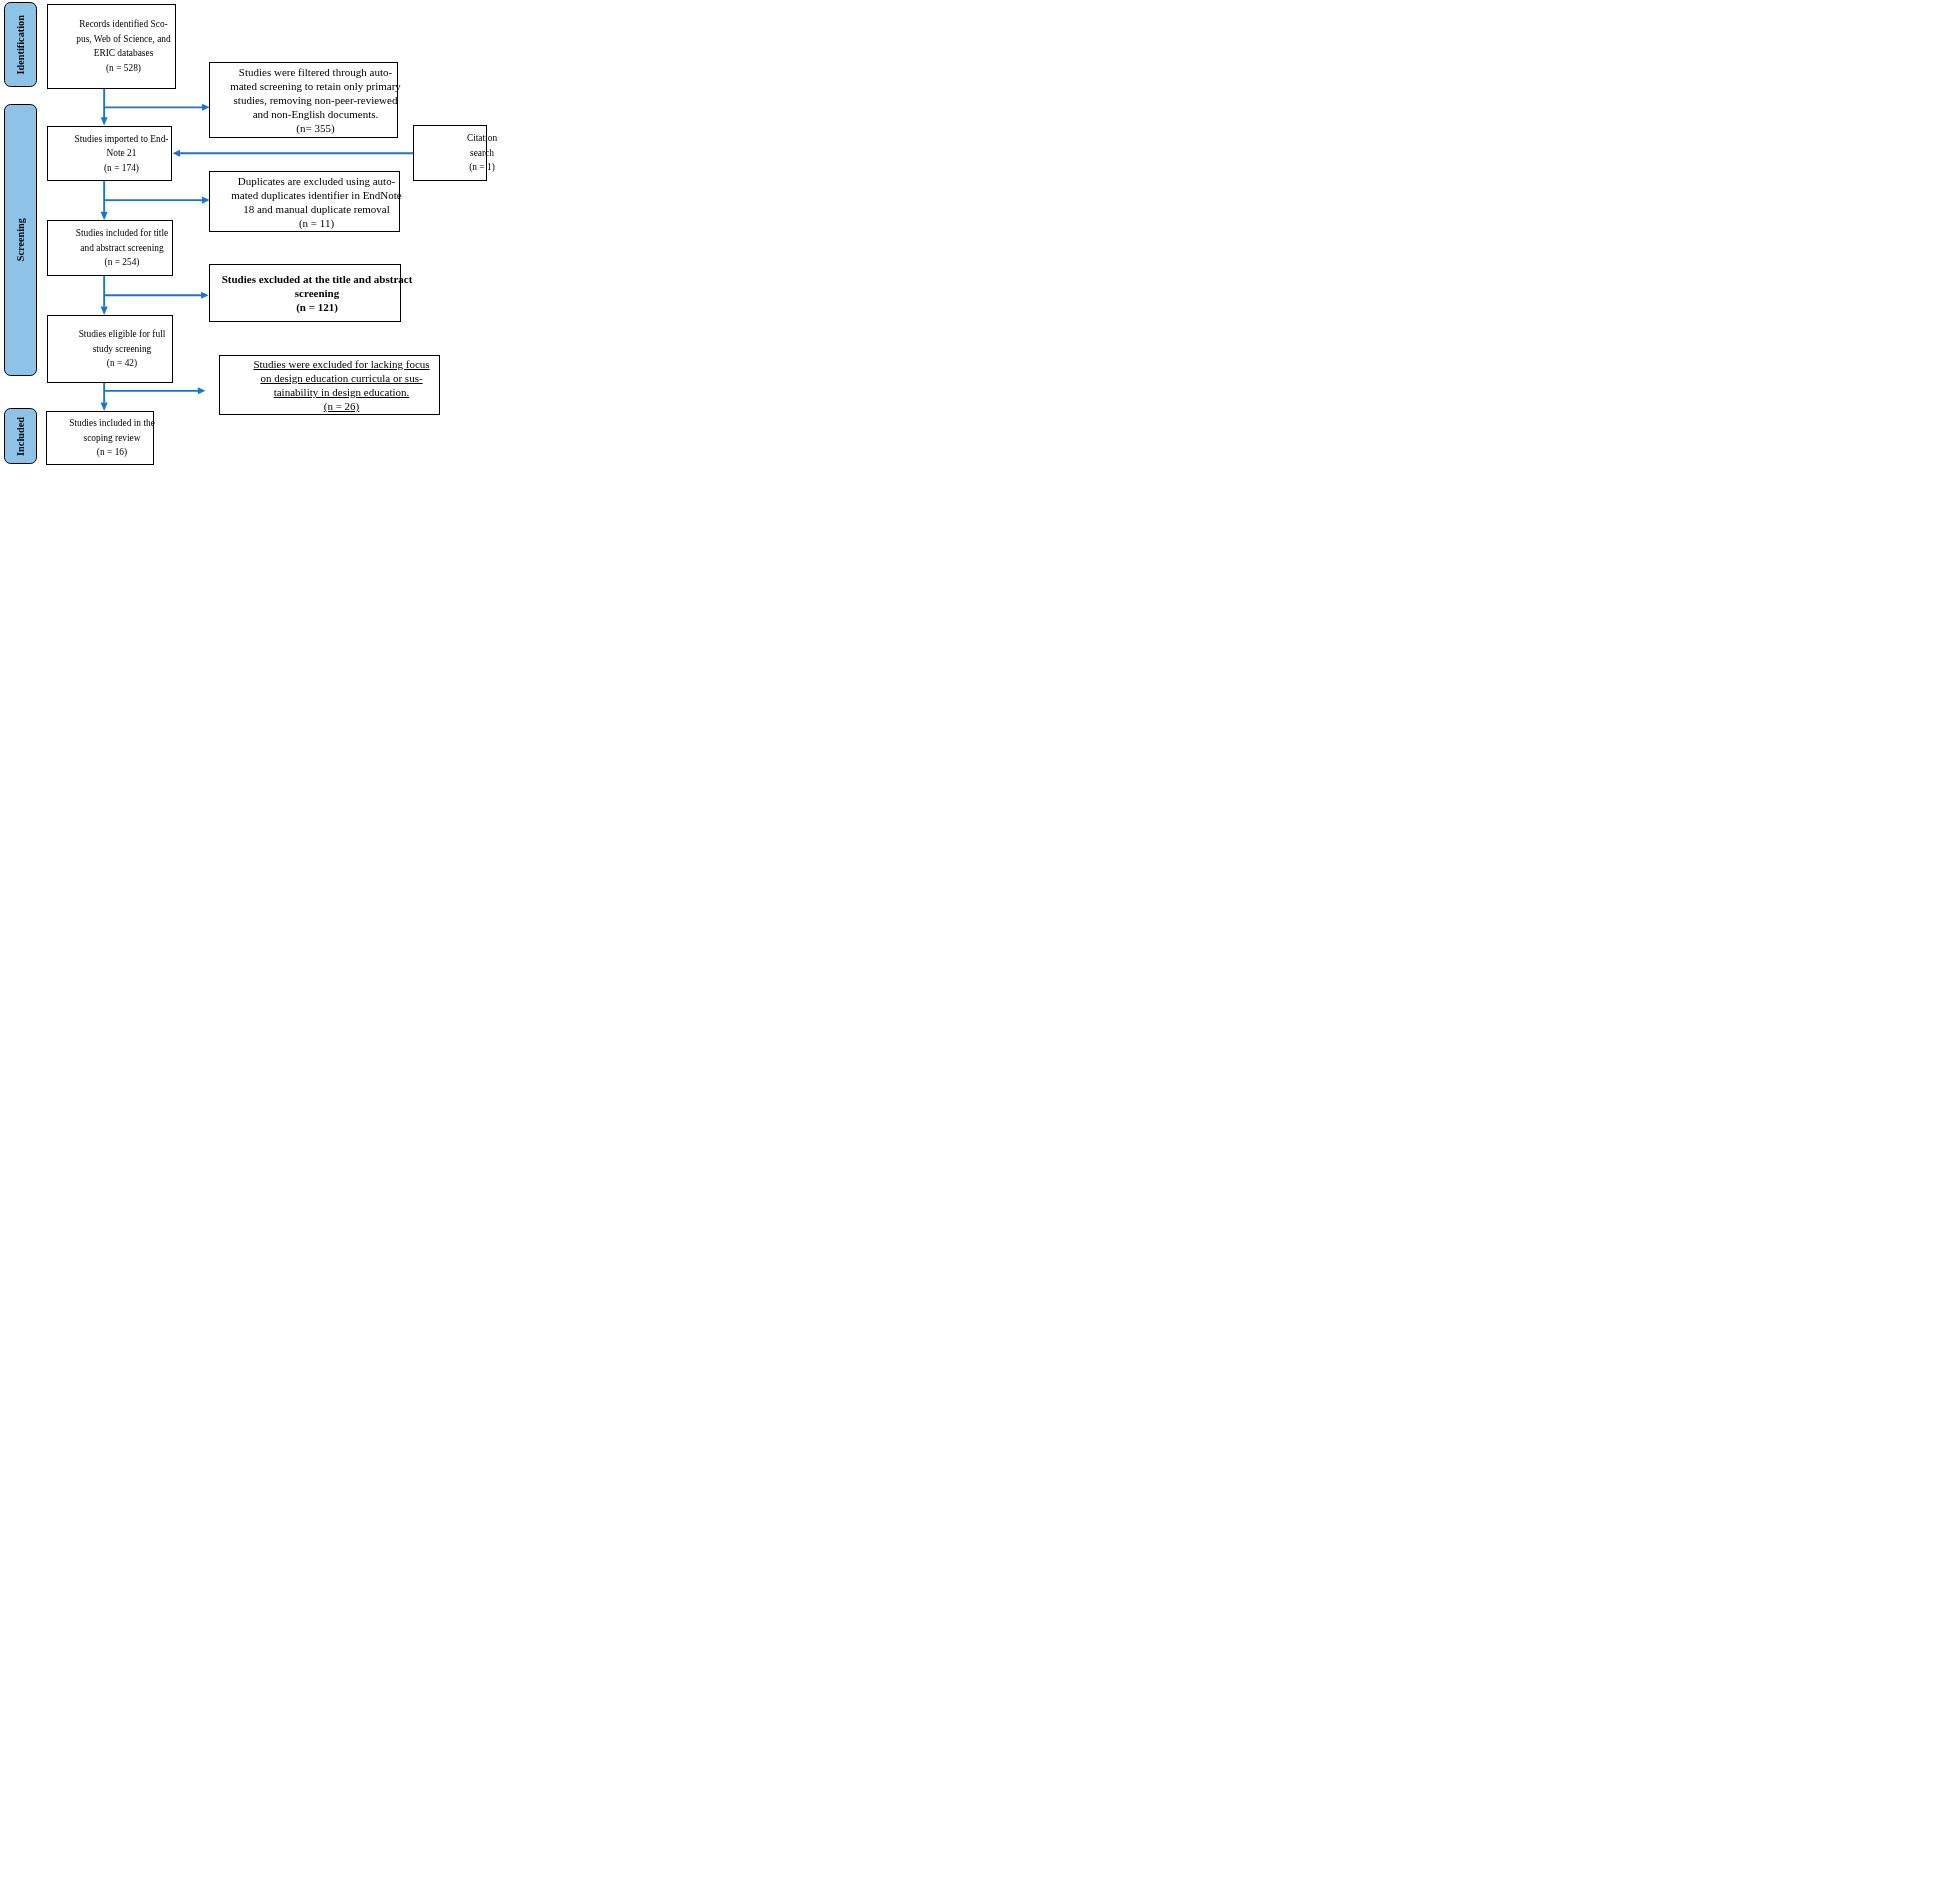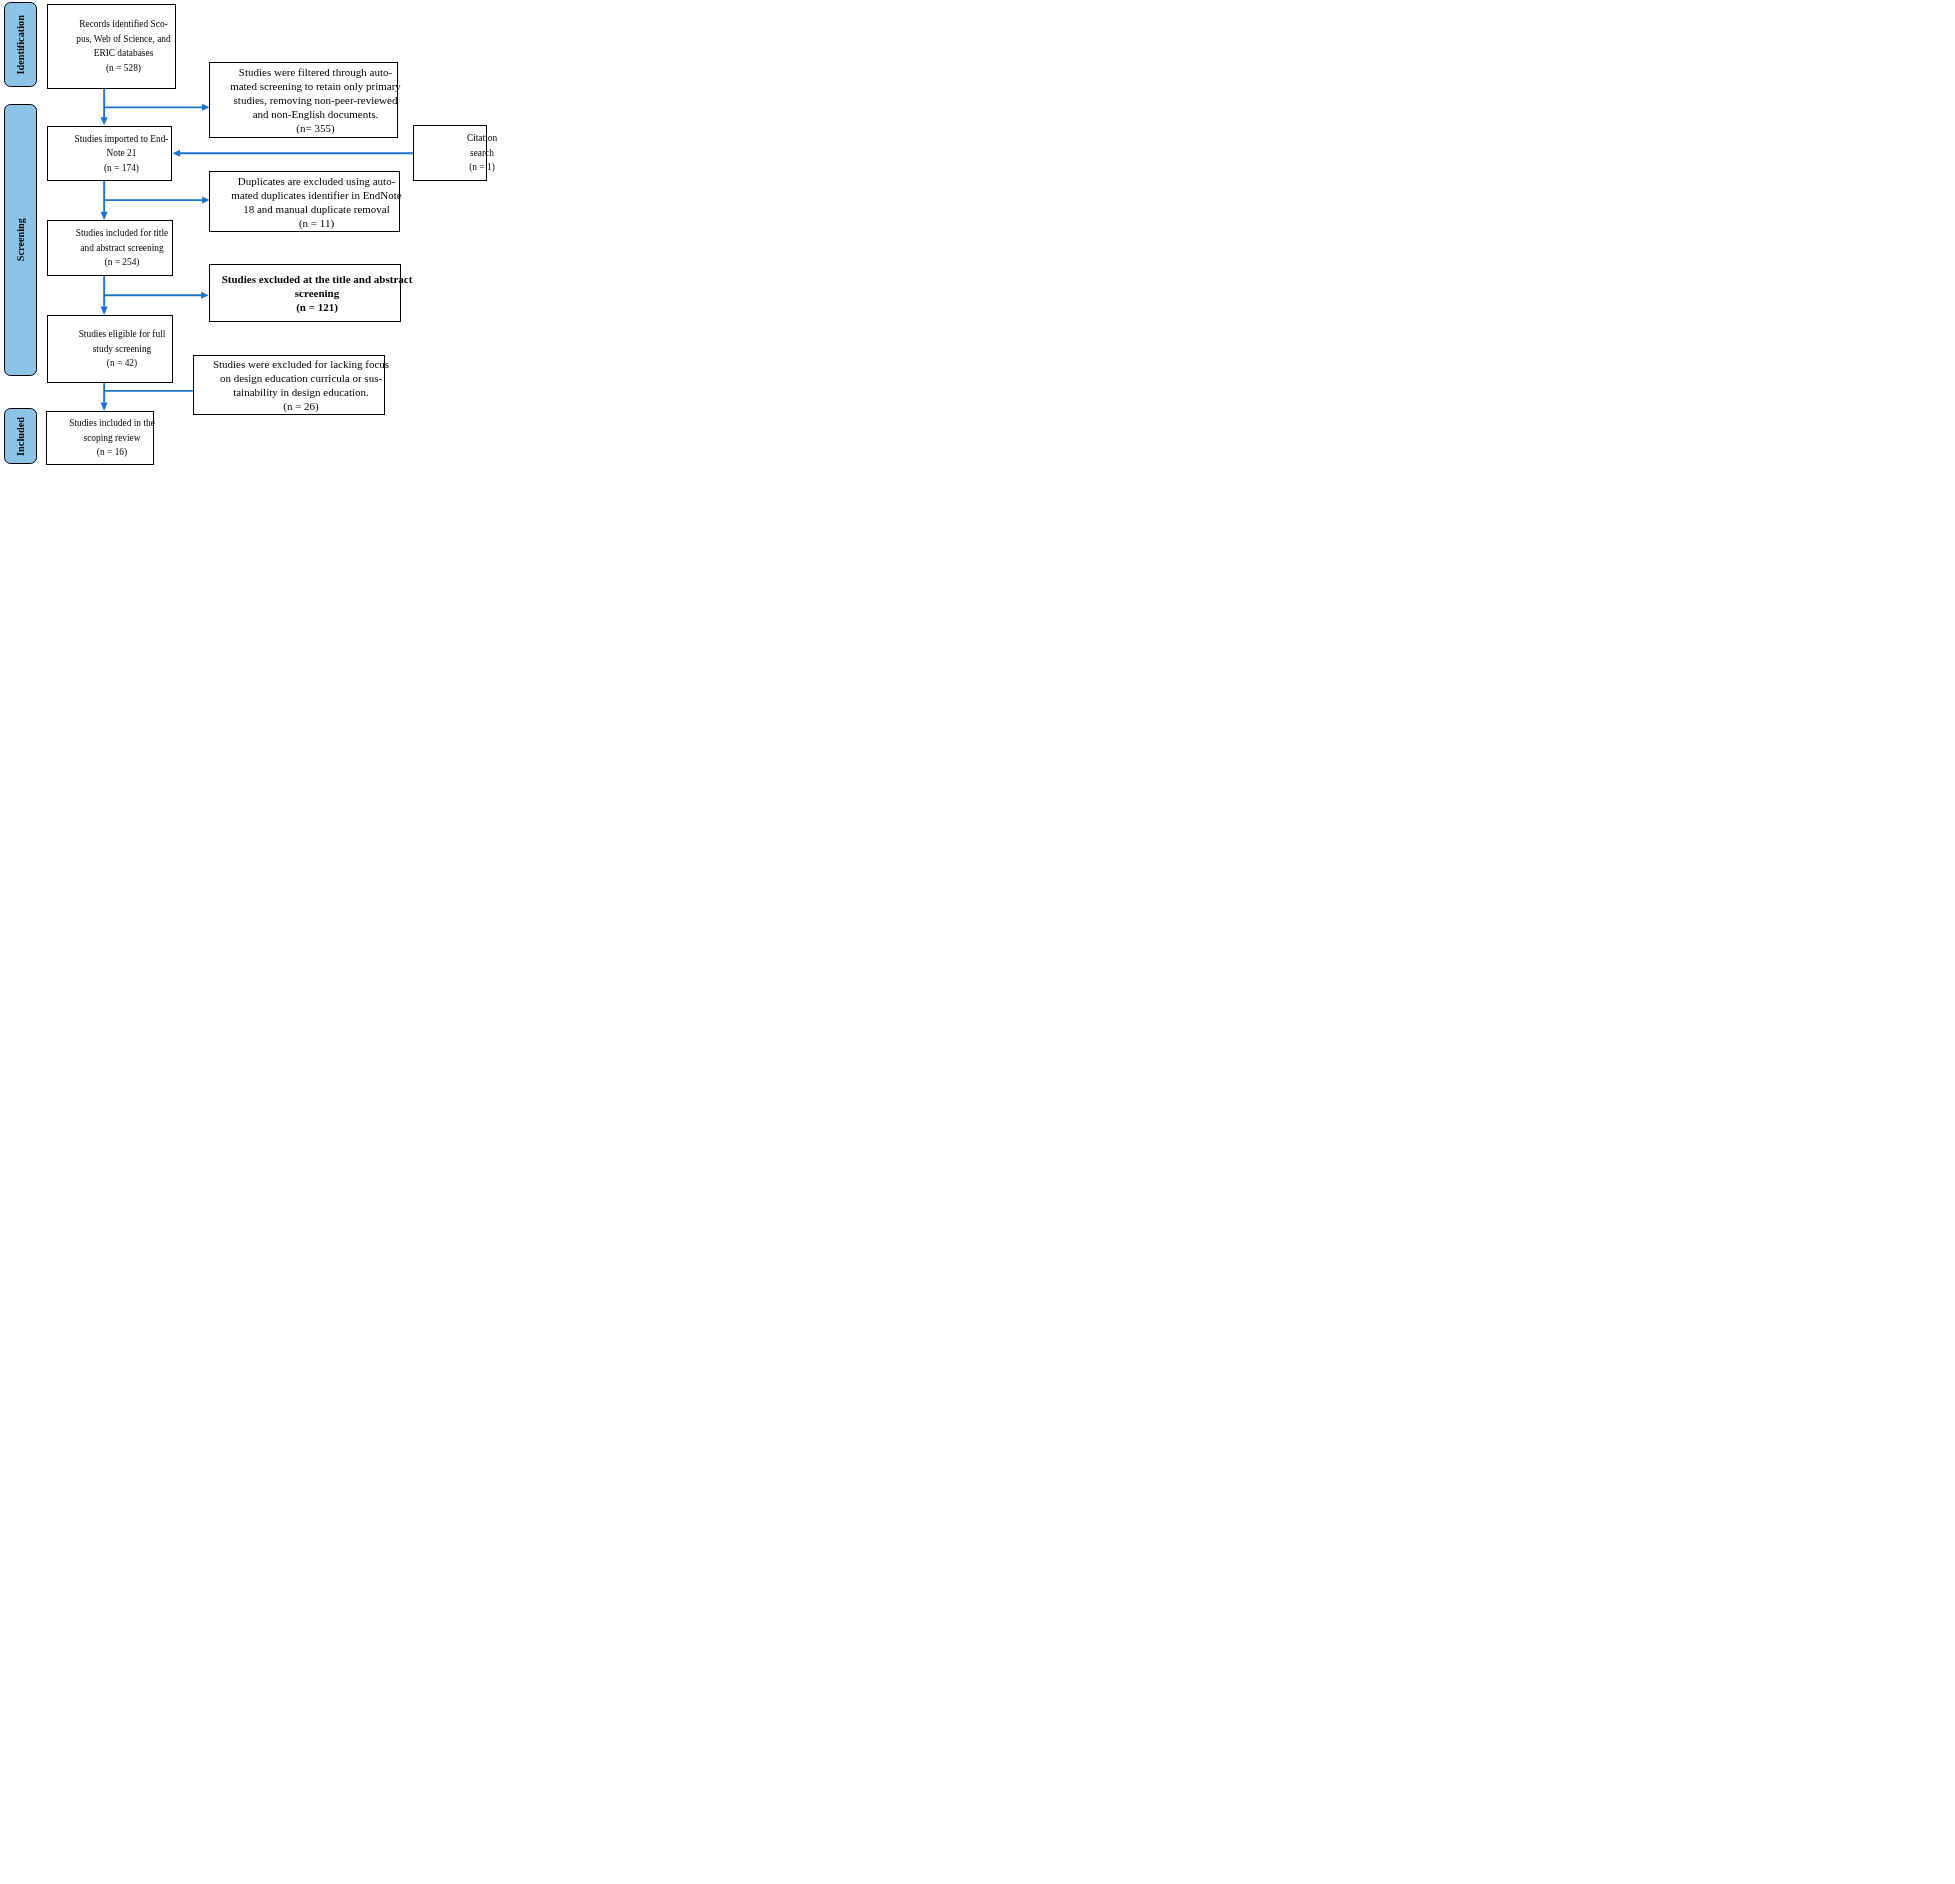--- a/index.html
+++ b/index.html
@@ -61,21 +61,21 @@
   #label-screening      { left: 4.2px;  top: 104px; width: 33px;  height: 272px; }
   #label-included       { left: 4.2px;  top: 408px; width: 33px;  height: 56px; }
   #box-records          { left: 47px; top: 3.7px;   width: 129px; height: 85px; }
   #box-filtered         { left: 209px; top: 62px; width: 189px; height: 76px; }
   #box-citation         { left: 413px; top: 125px; width: 74px; height: 56px; padding-left: 40px; }
   #box-imported         { left: 47px; top: 126px; width: 125px; height: 55px; }
   #box-duplicates       { left: 209px; top: 171px; width: 191px; height: 61px; }
   #box-title-abstract   { left: 47px; top: 220px; width: 126px; height: 56px; }
   #box-excluded-title   { left: 209px; top: 264px; width: 192px; height: 58px; font-weight: bold; }
   #box-eligible         { left: 47px; top: 315px; width: 126px; height: 68px; }
-  #box-excluded-focus   { left: 193px; top: 355px; width: 192px; height: 60px; }
+  #box-excluded-focus   { left: 219px; top: 355px; width: 221px; height: 60px; text-decoration: underline; }
   #box-included-review  { left: 46px;  top: 411px; width: 108px; height: 54px; }
 </style>
 </head>
 <body>
 
 <div class="canvas">
 
   <svg class="arrows" viewBox="0 0 1043 1005" xmlns="http://www.w3.org/2000/svg">
     <g stroke="#1B74CE" stroke-width="4" fill="none">
       <line x1="222" y1="190" x2="222" y2="252"></line>

